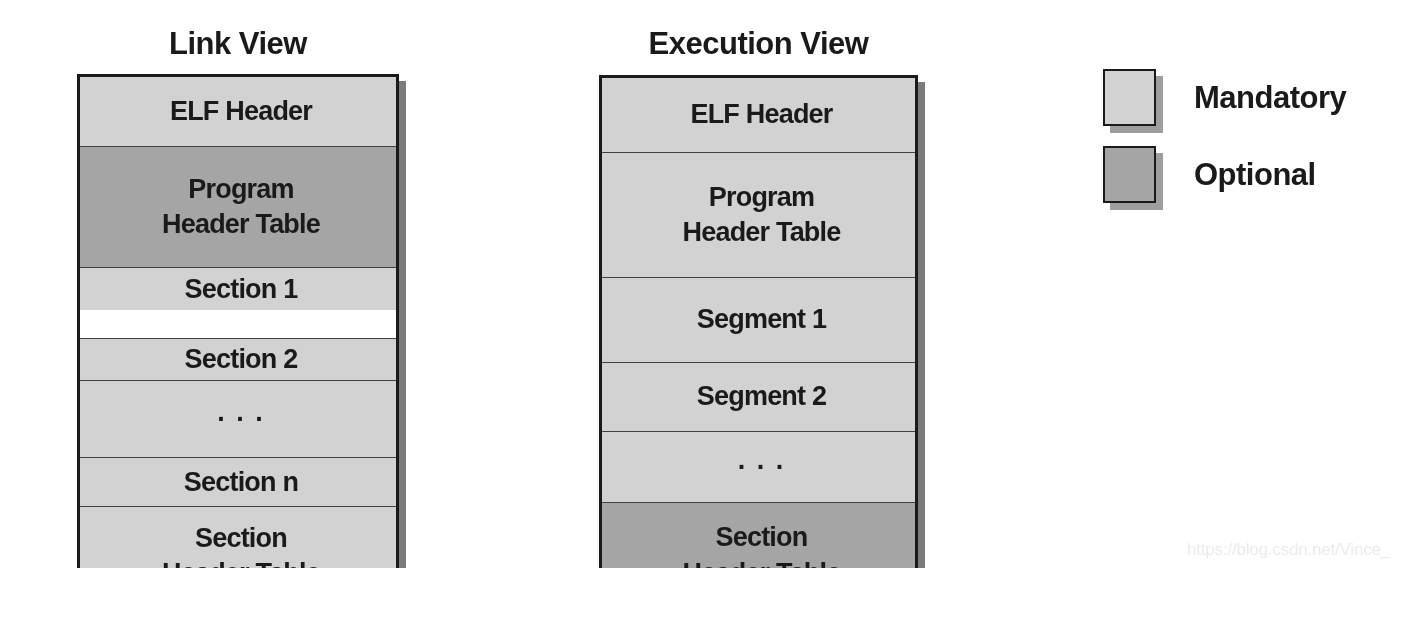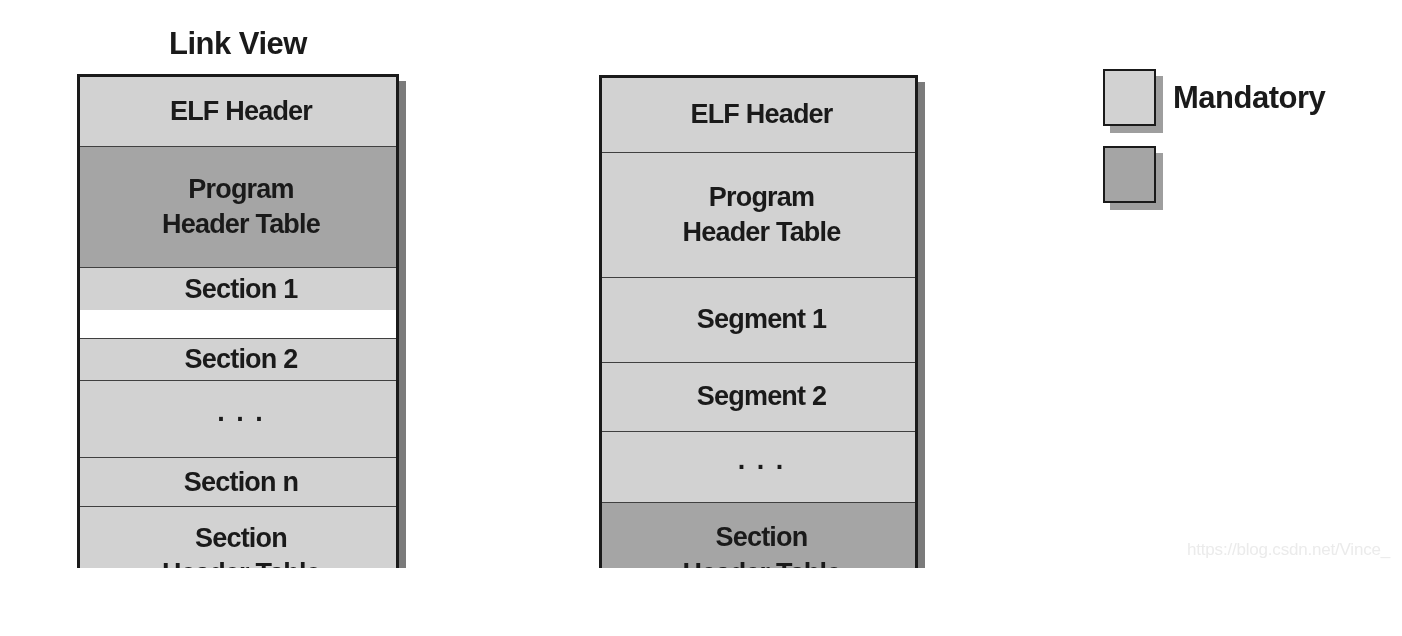--- a/index.html
+++ b/index.html
@@ -83,21 +83,21 @@
   .ev-r5 { height: 106px; }
 
   .legend {
     position: absolute;
     left: 1103px;
     top: 69px;
   }
   .legend-row {
     display: flex;
     align-items: center;
-    gap: 17px;
+    gap: 38px;
     margin-bottom: 20px;
   }
   .swatch {
     box-sizing: border-box;
     width: 53px;
     height: 57px;
     border: 2px solid #1a1a1a;
     box-shadow: 7px 7px 0 0 #9e9e9e;
     background: #d2d2d2;
     flex: 0 0 auto;
@@ -121,20 +121,21 @@
     white-space: nowrap;
   }
 </style>
 </head>
 <body>
 
 <div id="canvas">
 
   <div class="col-title" id="link-title">Link View</div>
 
+  <div class="col-title" id="exec-title">Execution View</div>
 
   <div class="stack" id="link-stack">
     <div class="row lv-r0" data-fill="link_view.rows.0.type" style="background: rgb(210, 210, 210);">
       <span class="lbl">ELF Header</span>
     </div>
     <div class="row lv-r1" data-fill="link_view.rows.1.type" style="background: rgb(165, 165, 165);">
       <span class="lbl">Program
 Header Table</span>
     </div>
     <div class="row lv-r2" data-fill="link_view.rows.2.type" style="background: rgb(210, 210, 210);">
@@ -178,18 +179,19 @@
     </div>
   </div>
 
   <div class="legend">
     <div class="legend-row">
       <span class="swatch" data-fill="legend.items.0.type" style="background: rgb(210, 210, 210);"></span>
       <span class="legend-label">Mandatory</span>
     </div>
     <div class="legend-row">
       <span class="swatch" data-fill="legend.items.1.type" style="background: rgb(165, 165, 165);"></span>
+      <span class="legend-label">Optional</span>
     </div>
   </div>
 
   <div class="watermark">https://blog.csdn.net/Vince_</div>
 
 </div>
 
 </body></html>

